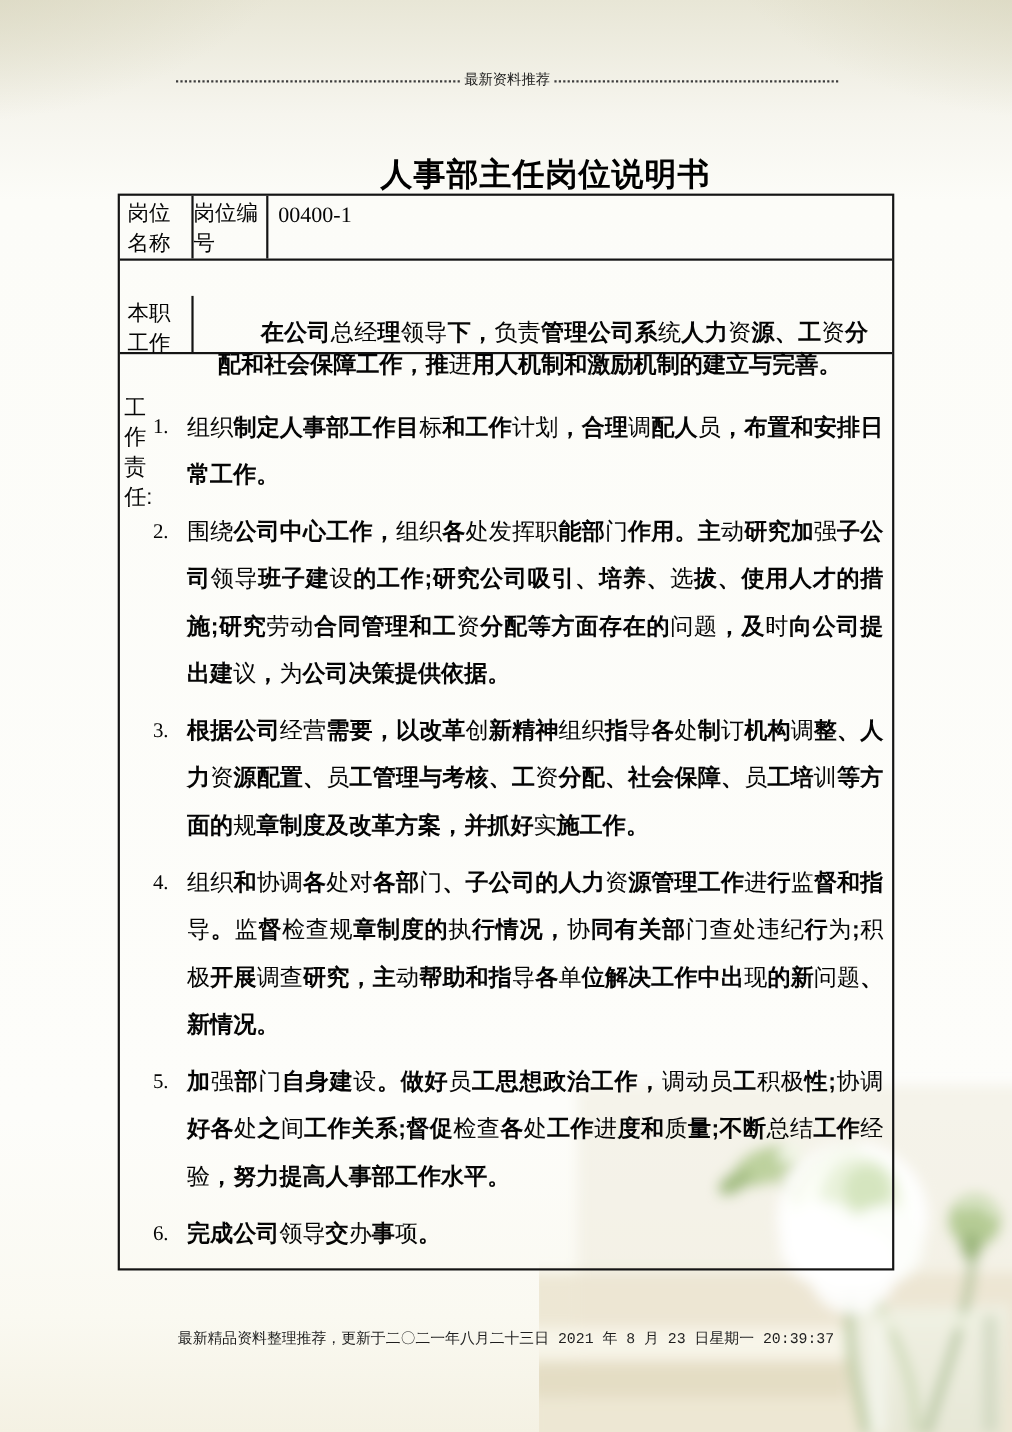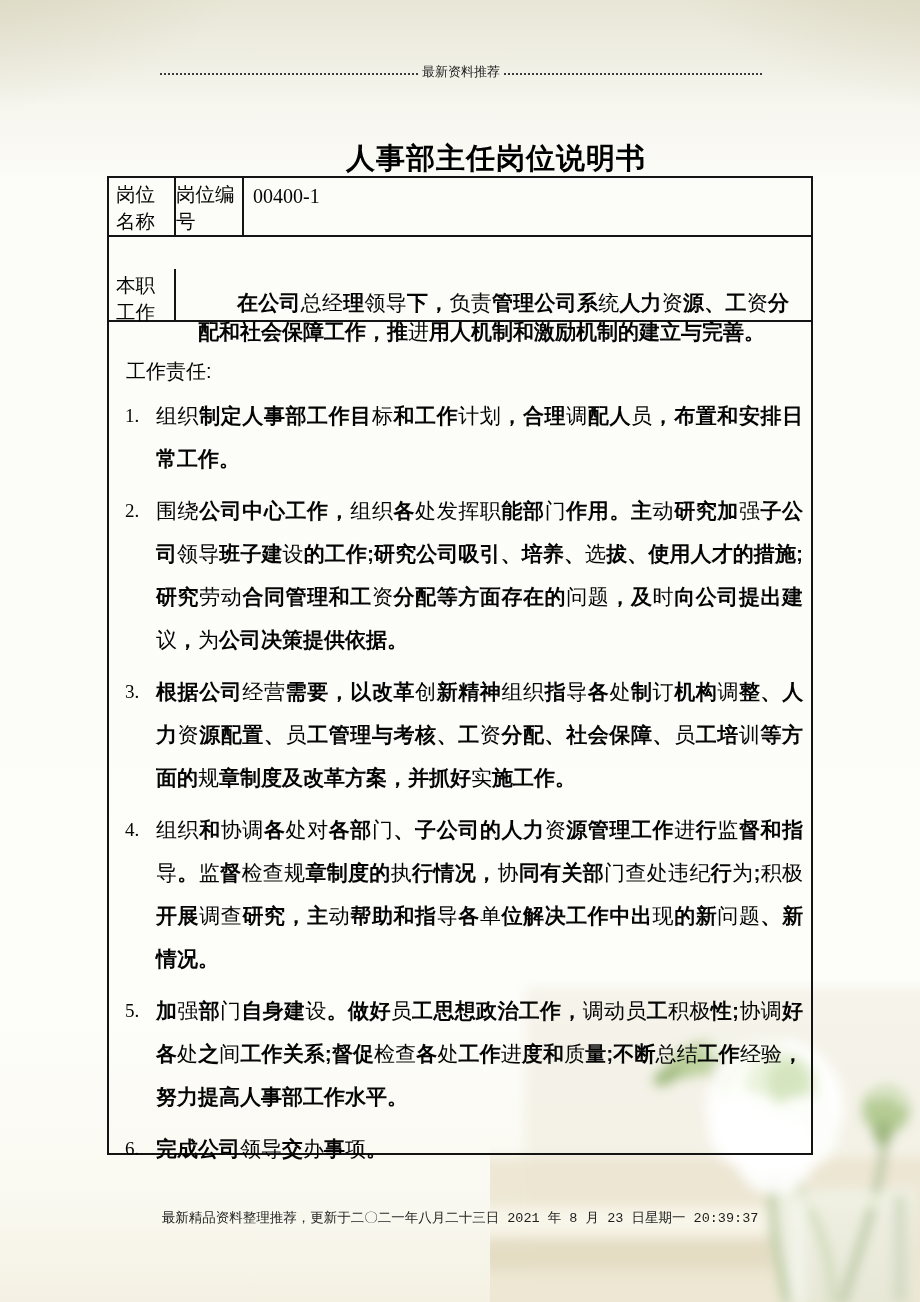--- a/index.html
+++ b/index.html
@@ -19,21 +19,21 @@
   .title{position:absolute;top:139px;left:0;width:100%;text-align:center;
     font-size:29px;font-weight:800;letter-spacing:1px;color:#000;padding-left:36px;}
   
   .flower{position:absolute;right:0;bottom:0;}
   
   .jobtable{position:absolute;left:107px;top:176px;width:706px;height:979px;
     border:2px solid #141414;display:flex;flex-direction:column;background:transparent;box-sizing:border-box;gap:32px;}
   .trow{display:flex;box-sizing:border-box;}
   .r1{height:59px;border-bottom:2px solid #141414;}
   .r2{height:53px;border-bottom:2px solid #141414;}
-  .r3{flex:1;flex-direction:column;padding:4px 8px 0 16px;}
+  .r3{flex:1;padding:4px 8px 0 3px;}
   .cell{box-sizing:border-box;}
   .c-a{width:67px;border-right:2px solid #141414;padding:3px 0 0 7px;font-size:19.5px;line-height:27px;}
   .c-b{flex:1;border-right:2px solid #141414;padding:5px 8px 0 64px;font-size:21px;line-height:26px;}
   .c-c{width:68px;border-right:2px solid #141414;padding:3px 0 0 0;text-align:left;font-size:19.5px;line-height:27px;}
   .c-d{width:140px;padding:5px 0 0 9px;font-family:"Liberation Serif",serif;font-size:20px;line-height:26px;}
   .c-merged{flex:1;padding:3px 6px 0 6px;}
   .c-merged p{margin:16px;font-size:21px;line-height:29px;text-align:justify;text-indent:39px;}
   .resp-label{font-size:20px;line-height:27px;padding-left:1px;}
   .li{display:flex;margin-top:9px;}
   .num{width:31px;font-family:"Liberation Serif",serif;font-size:19px;line-height:43px;}

